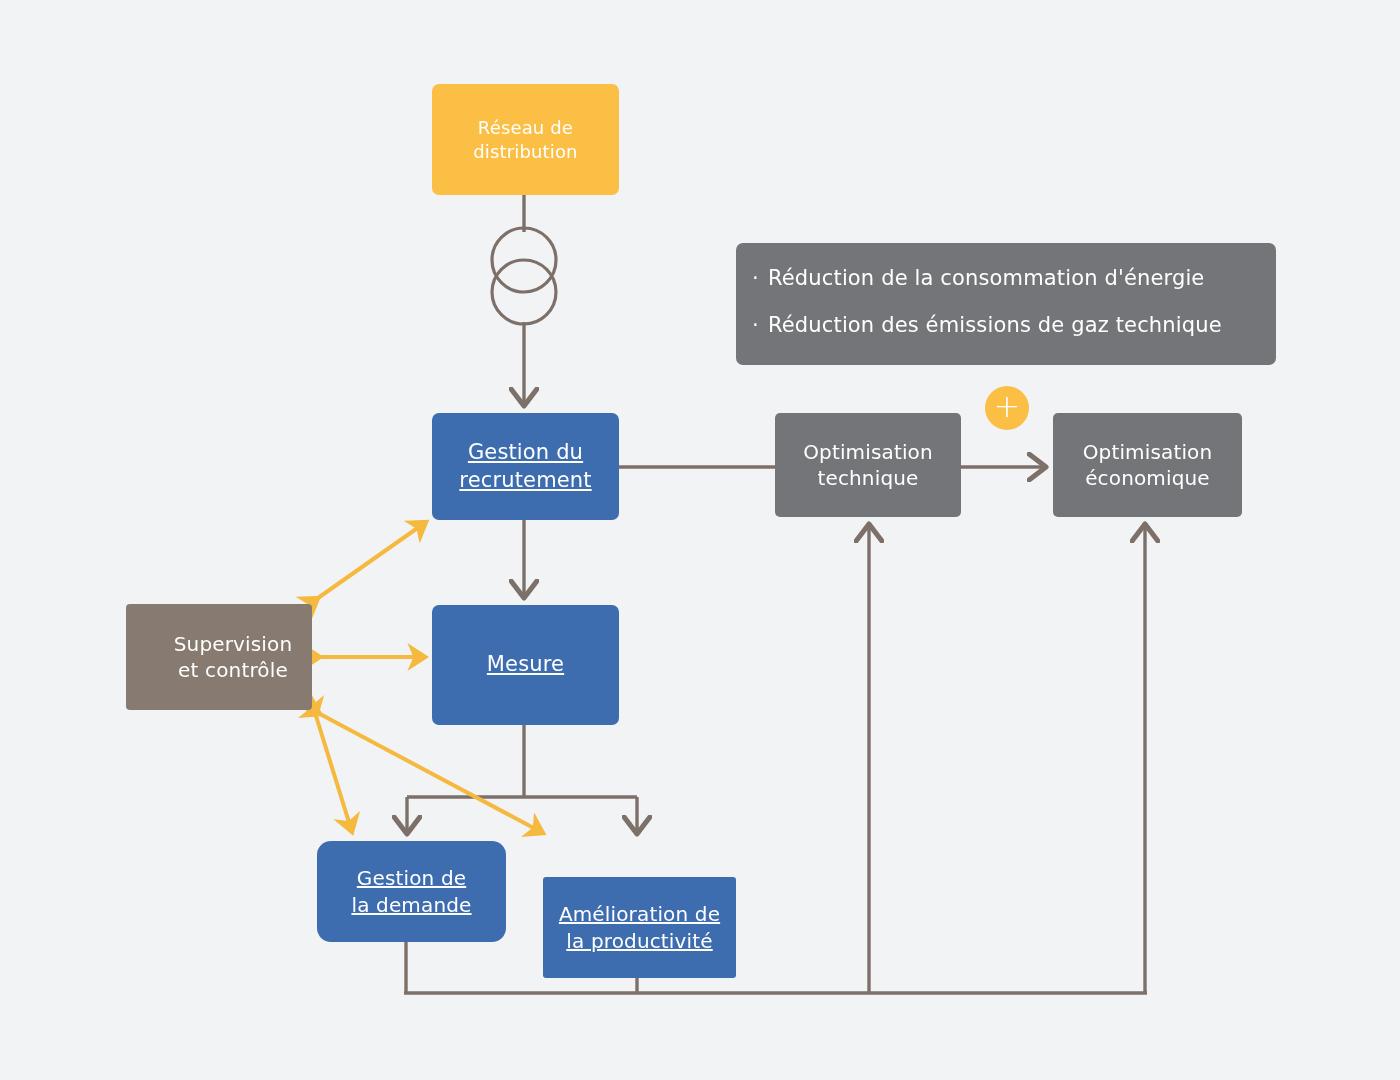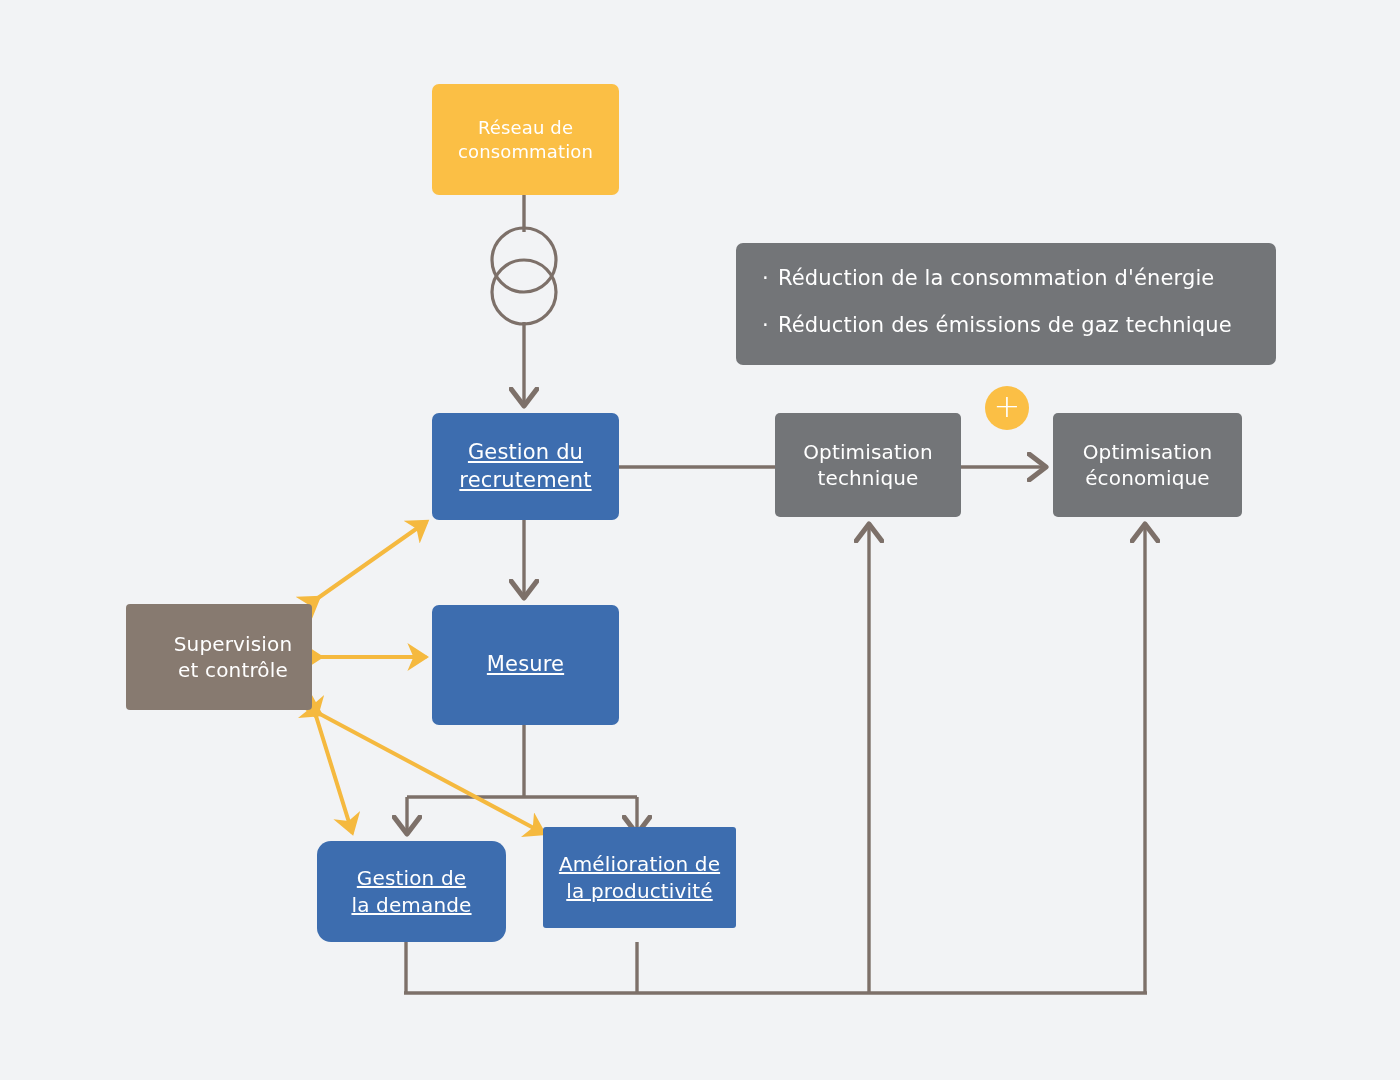--- a/index.html
+++ b/index.html
@@ -41,35 +41,35 @@
   }
   .node-blue   { background: #3d6daf; text-decoration: underline; }
   .node-yellow { background: #fbbf45; }
   .node-gray   { background: #737578; }
   .node-warm   { background: #877a70; padding-left: 36px; }
 
   .n-reseau      { left:432px; top:84px;  width:187px; height:111px; font-size:18px; }
   .n-recrutement { left:432px; top:413px; width:187px; height:107px; font-size:21px; }
   .n-mesure      { left:432px; top:605px; width:187px; height:120px; font-size:21px; }
   .n-demande     { left:317px; top:841px; width:189px; height:101px; font-size:20px; border-radius:14px; }
-  .n-productivite{ left:543px; top:827px; width:193px; height:101px; font-size:20px; border-radius:3px; }
+  .n-productivite{ left:543px; top:877px; width:193px; height:101px; font-size:20px; border-radius:3px; }
   .n-supervision { left:126px; top:604px; width:186px; height:106px; font-size:20px; border-radius:4px; }
   .n-opt-tech    { left:775px; top:413px; width:186px; height:104px; font-size:20px; border-radius:5px; }
   .n-opt-eco     { left:1053px;top:413px; width:189px; height:104px; font-size:20px; border-radius:5px; }
 
   .benefits {
     position: absolute;
     left: 736px;
     top: 243px;
     width: 540px;
     height: 122px;
     background: #737578;
     border-radius: 7px;
     box-sizing: border-box;
-    padding: 22px 26px 0 26px;
+    padding: 22px 26px 0 16px;
     z-index: 3;
   }
   .benefit-line {
     color: #ffffff;
     font-size: 21px;
     line-height: 1.3;
     letter-spacing: .15px;
     margin-bottom: 20px;
     white-space: nowrap;
   }
@@ -151,21 +151,21 @@
 
       <line x1="316" y1="716" x2="352" y2="832" marker-start="url(#ah-yellow-a)" marker-end="url(#ah-yellow-b)"></line>
 
       <line x1="320" y1="714" x2="543" y2="833" marker-start="url(#ah-yellow-a)" marker-end="url(#ah-yellow-b)"></line>
     </g>
   </svg>
 
   <div class="node node-yellow n-reseau">
     <span>
       <span>Réseau de</span><br>
-      <span>consommation</span>
+      <span>distribution</span>
     </span>
   </div>
 
   <div class="node node-blue n-recrutement">
     <span>
       <span>Gestion du</span><br>
       <span>recrutement</span>
     </span>
   </div>
 

